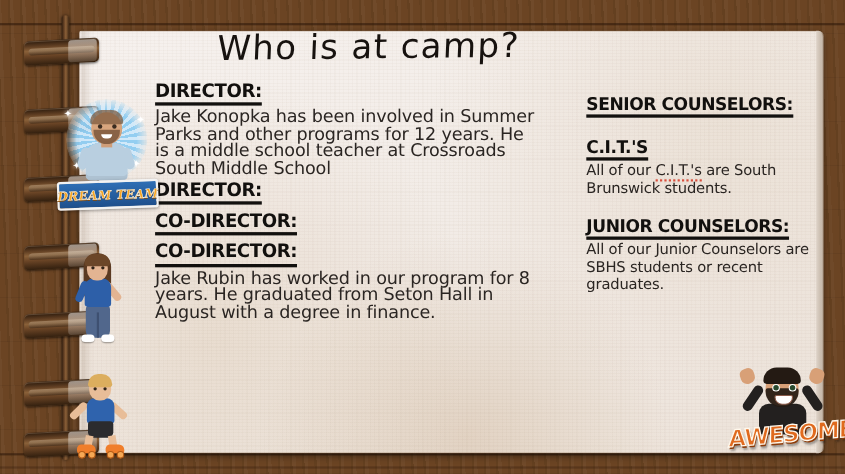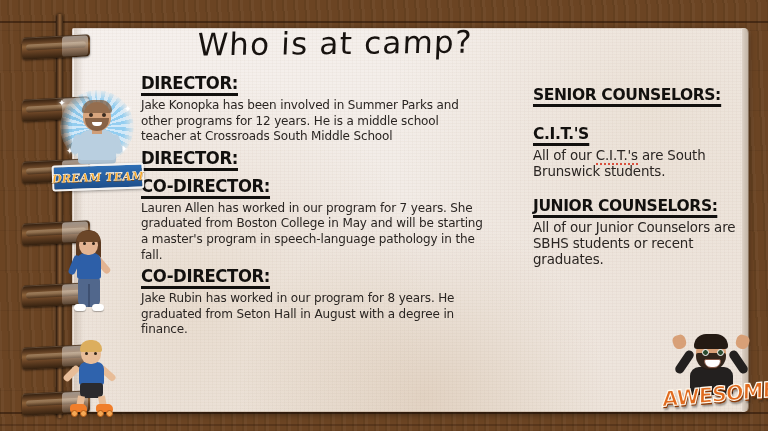--- a/index.html
+++ b/index.html
@@ -100,21 +100,21 @@
     font-family:"DejaVu Sans", sans-serif;
     font-weight:700;font-size:17px;letter-spacing:-.4px;
     color:#12100e;display:inline-block;
     border-bottom:3px solid #12100e;
     line-height:1.12;padding-bottom:0px;margin-bottom:2px;
     transform:scaleX(.97);transform-origin:left center;
     text-transform:uppercase;
   }
   .body{
     font-family:"DejaVu Sans", sans-serif;
-    font-size:12px;line-height:15.6px;color:#2a2522;
+    font-size:16px;line-height:15.6px;color:#2a2522;
     letter-spacing:-.15px;
   }
   .col-right .heading{font-size:16px;}
   .col-right .body{font-size:13.4px;line-height:16.4px;}
   .col-right .block{margin-bottom:16px;}
   .spell{
     border-bottom:2px dotted #d94f3d;
     padding-bottom:0px;
   }
 
@@ -267,21 +267,20 @@
       <div class="heading">DIRECTOR:</div>
       <div class="body">Jake Konopka has been involved in Summer Parks and other programs for 12 years. He is a middle school teacher at Crossroads South Middle School</div>
     </div>
 
     <div class="block">
       <div class="heading">DIRECTOR:</div>
     </div>
 
     <div class="block">
       <div class="heading">CO-DIRECTOR:</div>
-      <div class="body">Lauren Allen has worked in our program for 7 years. She graduated from Boston College in May and will be starting a master's program in speech-language pathology in the fall.</div>
     </div>
 
     <div class="block">
       <div class="heading">CO-DIRECTOR:</div>
       <div class="body">Jake Rubin has worked in our program for 8 years. He graduated from Seton Hall in August with a degree in finance.</div>
     </div>
 
   </div>
 
   <div class="col col-right">

